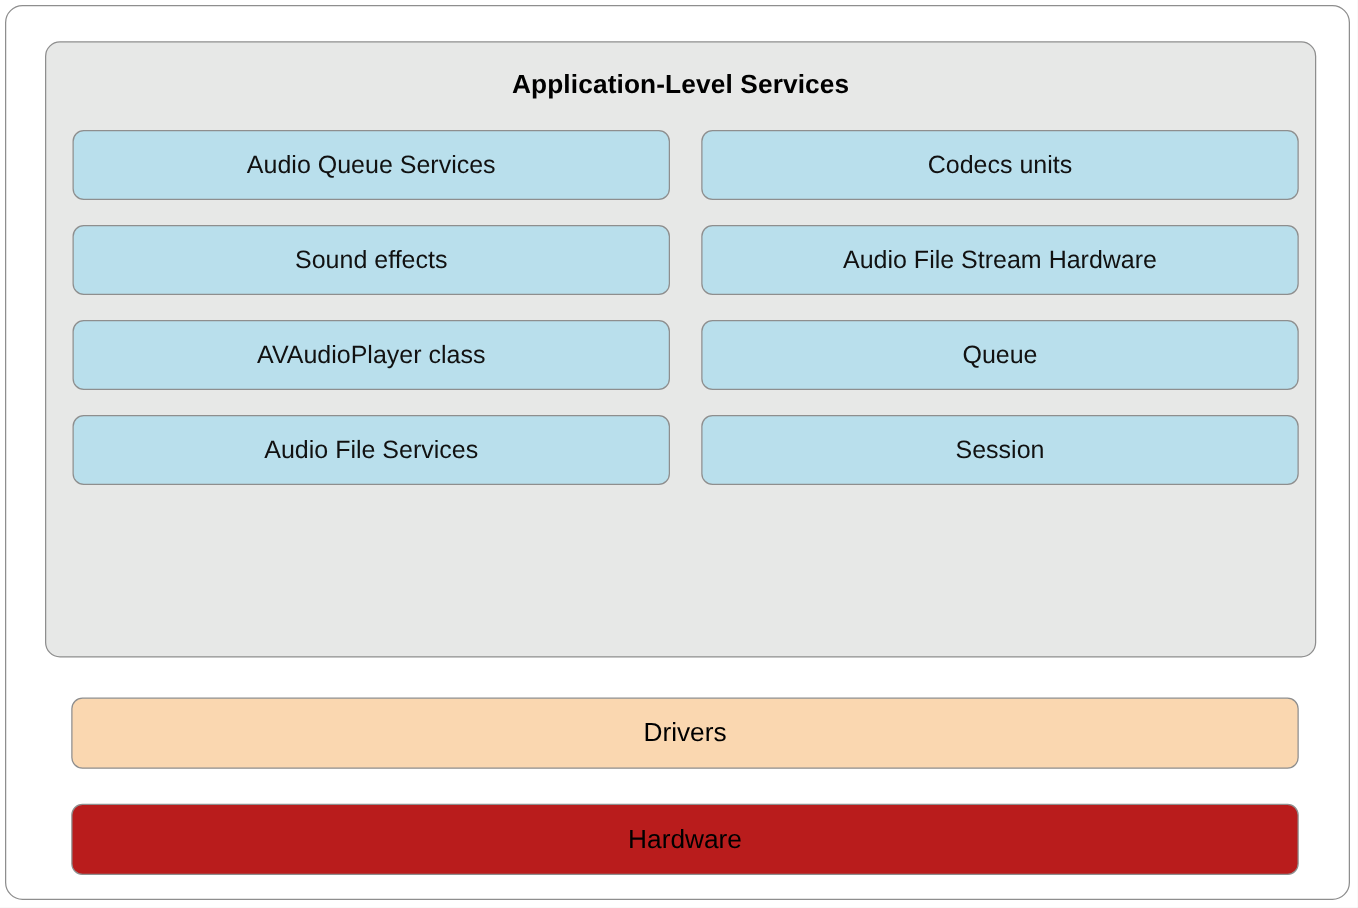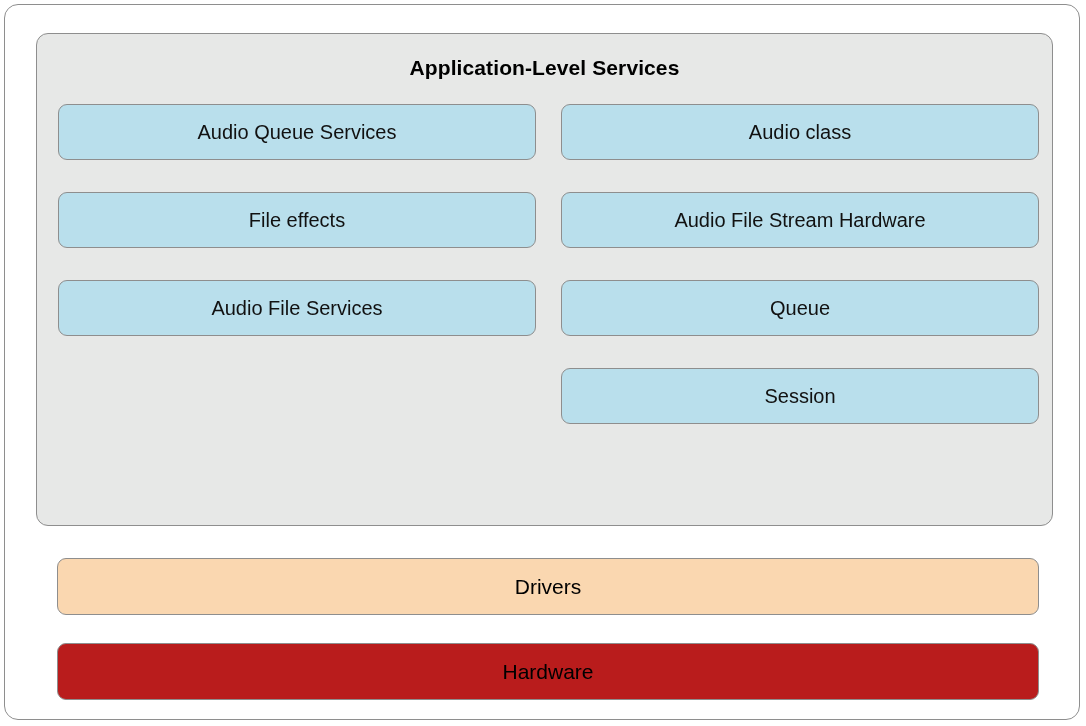--- a/index.html
+++ b/index.html
@@ -58,21 +58,21 @@
     top: 70px;
     width: 478px;
   }
   #service-column-left  { left: 21px; }
   #service-column-right { left: 524px; }
 
   .service-box {
     position: relative;
     width: 478px;
     height: 56px;
-    margin-bottom: 32px;
+    margin-bottom: 20px;
     box-sizing: border-box;
     background: #b9dfec;
     border: 1.5px solid #8e8e8e;
     border-radius: 9px;
     display: flex;
     align-items: center;
     justify-content: center;
   }
   .service-box-label {
     font-size: 20px;
@@ -118,35 +118,38 @@
 
     <div id="app-services-title">Application-Level Services</div>
 
     <div id="service-column-left" class="service-column">
 
       <div class="service-box">
         <span class="service-box-label">Audio Queue Services</span>
       </div>
 
       <div class="service-box">
-        <span class="service-box-label">File effects</span>
+        <span class="service-box-label">Sound effects</span>
       </div>
 
+      <div class="service-box">
+        <span class="service-box-label">AVAudioPlayer class</span>
+      </div>
 
       <div class="service-box">
         <span class="service-box-label">Audio File Services</span>
       </div>
 
 
     </div>
 
     <div id="service-column-right" class="service-column">
 
       <div class="service-box">
-        <span class="service-box-label">Audio class</span>
+        <span class="service-box-label">Codecs units</span>
       </div>
 
       <div class="service-box">
         <span class="service-box-label">Audio File Stream Hardware</span>
       </div>
 
       <div class="service-box">
         <span class="service-box-label">Queue</span>
       </div>
 

